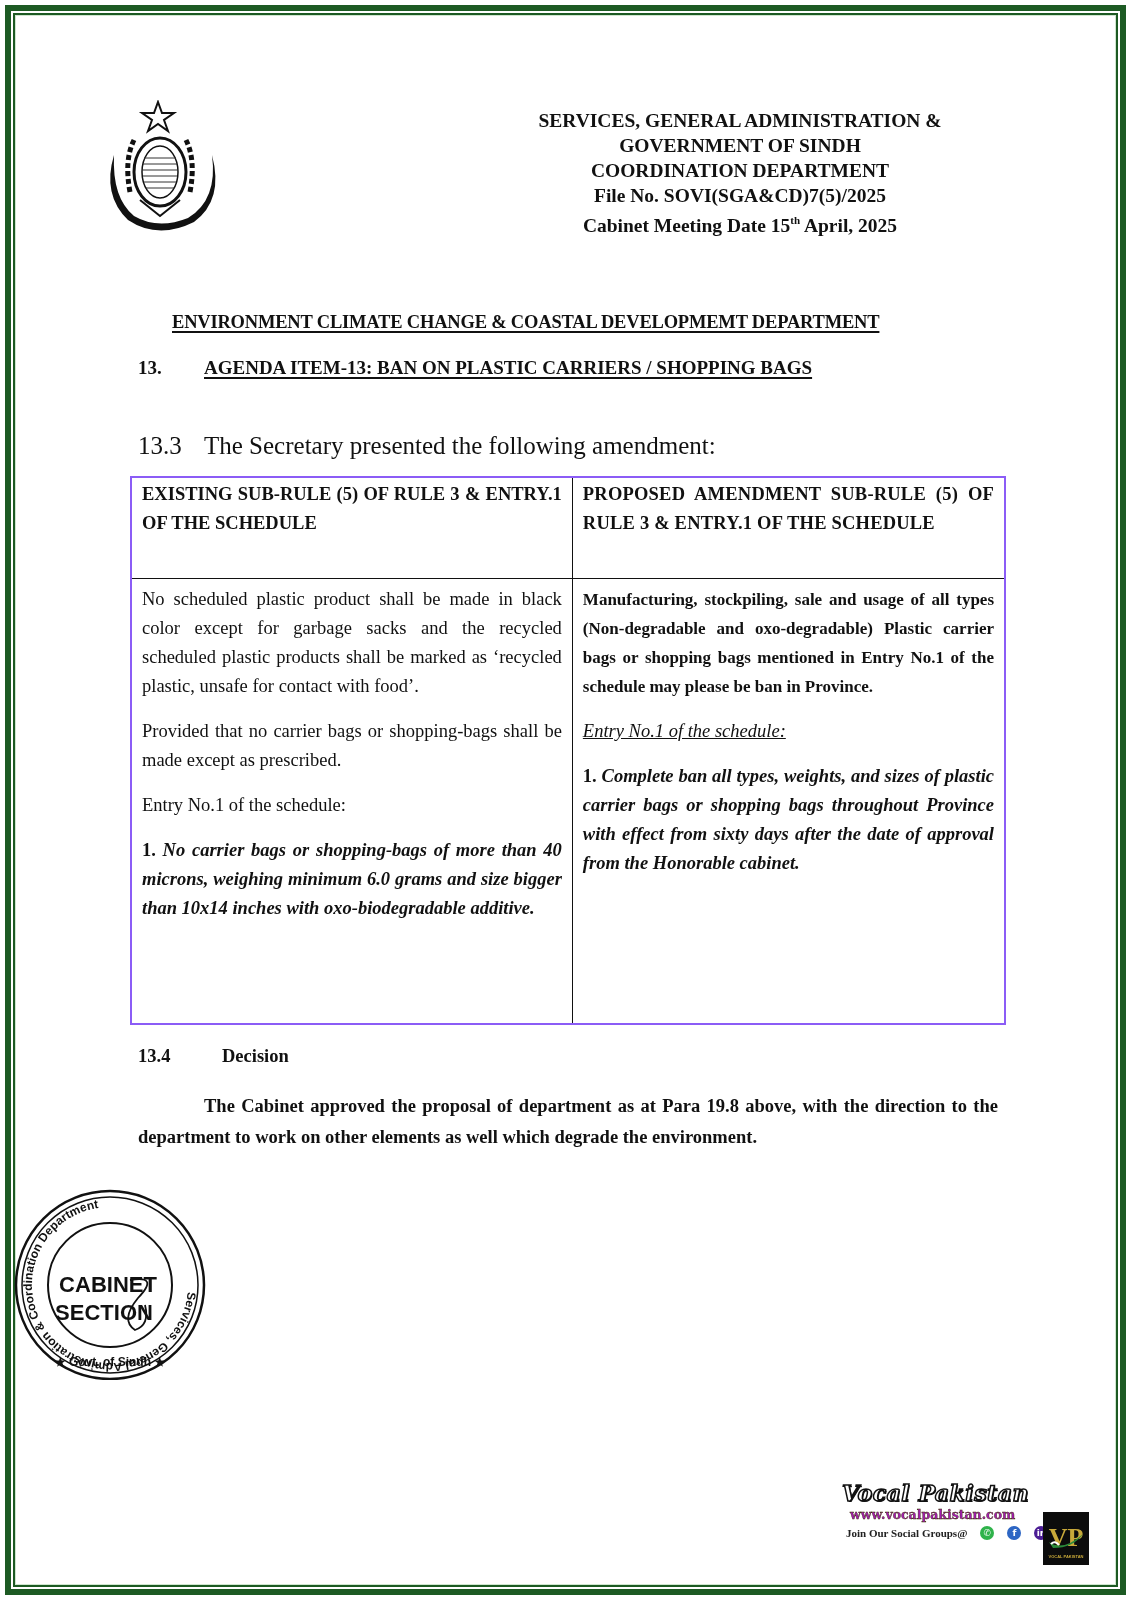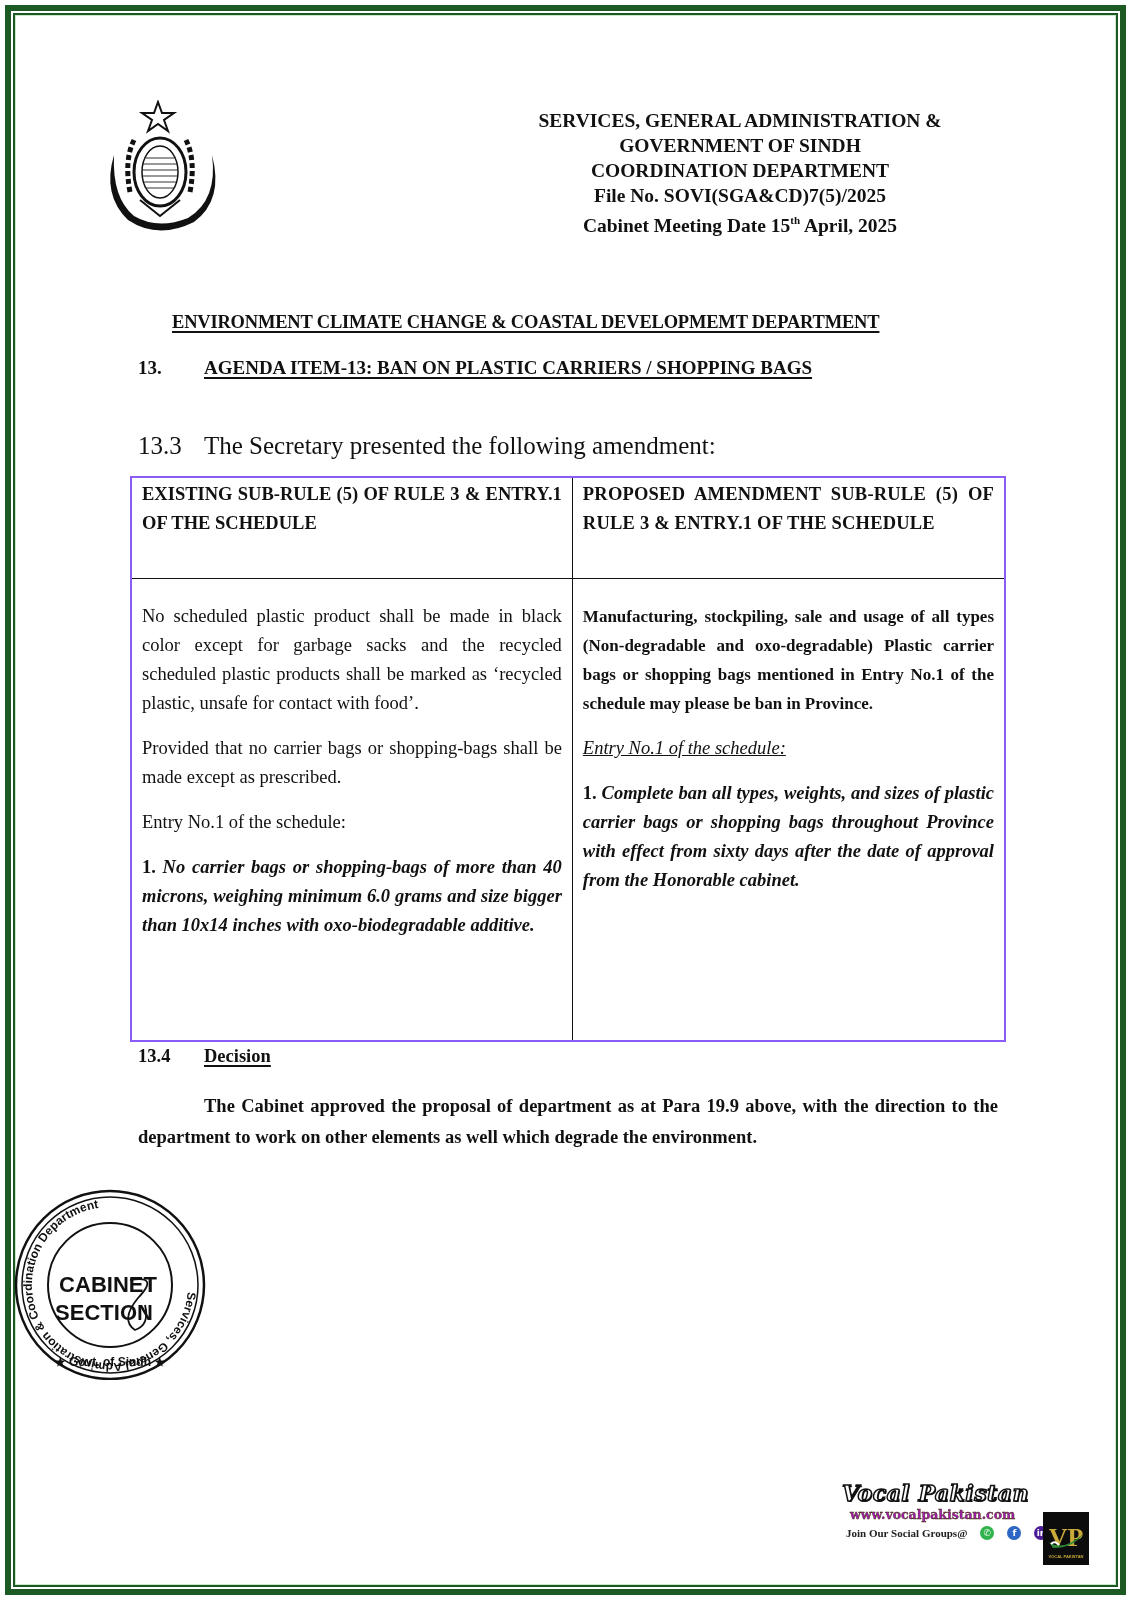--- a/index.html
+++ b/index.html
@@ -16,29 +16,29 @@
   .agenda .num { display:inline-block; width:66px; }
   .agenda .ttl { text-decoration:underline; text-decoration-thickness:2px; text-underline-offset:3px; }
 
   .para-intro { position:absolute; left:138px; top:432px; font-size:25px; }
   .para-intro .num { display:inline-block; width:66px; }
 
   table.amend { position:absolute; left:130px; top:476px; width:876px; border-collapse:collapse; border:2px solid #8b5cf6; table-layout:fixed; }
   table.amend td { border:1.5px solid #111; vertical-align:top; padding:6px 10px 10px 10px; font-size:18.5px; line-height:29px; text-align:justify; }
   table.amend td.h { font-weight:bold; height:88px; padding-top:2px; }
   table.amend td.h.right { letter-spacing:0.2px; }
-  table.amend td.b { height:428px; padding-top:23px; }
+  table.amend td.b { height:428px; padding-top:6px; }
   .cell-p { margin:0 0 16px 0; }
   .it { font-style:italic; font-weight:bold; }
   .under-it { font-style:italic; text-decoration:underline; }
   .bold { font-weight:bold; }
 
   .decision-h { position:absolute; left:138px; top:1046px; font-weight:bold; font-size:18.5px; }
   .decision-h .num { display:inline-block; width:66px; }
-  .decision-h .ttl { text-decoration:underline; text-decoration-thickness:2px; text-underline-offset:3px; }
+  .decision-h .ttl { text-decoration-thickness:2px; text-underline-offset:3px;margin-left:18px; }
   .decision-text { position:absolute; left:138px; top:1091px; width:860px; font-weight:bold; font-size:18.5px; line-height:31px; text-align:justify; text-indent:66px; }
 
   .stamp { position:absolute; left:10px; top:1180px; width:200px; height:200px; }
 
   .brand { position:absolute; left:830px; top:1470px; width:290px; height:110px; }
   .brand-name { position:absolute; left:12px; top:10px; font-family:"DejaVu Serif", serif; font-style:italic; font-weight:bold; font-size:22px; color:#fff; -webkit-text-stroke:1.5px #111; letter-spacing:0.5px; text-shadow:1px 1px 0 #111; }
   .brand-url { position:absolute; left:20px; top:37px; font-family:"DejaVu Serif", serif; font-weight:bold; font-size:12.5px; color:#a21caf; -webkit-text-stroke:0.4px #3a3200; }
   .brand-social { position:absolute; left:16px; top:56px; font-size:11px; font-weight:bold; color:#222; display:flex; align-items:center; gap:13px; }
   .soc { display:inline-block; width:14px; height:14px; border-radius:50%; color:#fff; font-family:"DejaVu Sans", sans-serif; font-size:9px; line-height:14px; text-align:center; font-weight:bold; }
   .soc.wa { background:#2fb34b; }
@@ -110,21 +110,21 @@
       <p class="cell-p"><span class="under-it">Entry No.1 of the schedule:</span></p>
       <p class="cell-p"><span class="bold">1. </span><span class="it">Complete ban all types, weights, and sizes of plastic carrier bags or shopping bags throughout Province with effect from sixty days after the date of approval from the Honorable cabinet.</span></p>
     </td>
   </tr>
 </tbody>
   </table>
 
 <div class="decision-h">
   <span class="num">13.4</span><span class="ttl">Decision</span>
 </div>
-<div class="decision-text">The Cabinet approved the proposal of department as at Para 19.9 above, with the direction to the department to work on other elements as well which degrade the environment.</div>
+<div class="decision-text">The Cabinet approved the proposal of department as at Para 19.8 above, with the direction to the department to work on other elements as well which degrade the environment.</div>
 
 <svg class="stamp" viewBox="0 0 200 200">
   <defs>
     <path id="ringPath" d="M100,100 m-78,0 a78,78 0 1,1 156,0 a78,78 0 1,1 -156,0"></path>
   </defs>
   <circle cx="100" cy="105" r="94" fill="none" stroke="#111" stroke-width="2.5"></circle>
   <circle cx="100" cy="105" r="88" fill="none" stroke="#111" stroke-width="1.5"></circle>
   <circle cx="100" cy="105" r="62" fill="none" stroke="#111" stroke-width="2"></circle>
   <text font-family="Liberation Sans, sans-serif" font-weight="bold" font-size="12" fill="#111" transform="translate(0,5) rotate(-175 100 100)">
     <textPath href="#ringPath">Services, General Administration &amp; Coordination Department</textPath>

